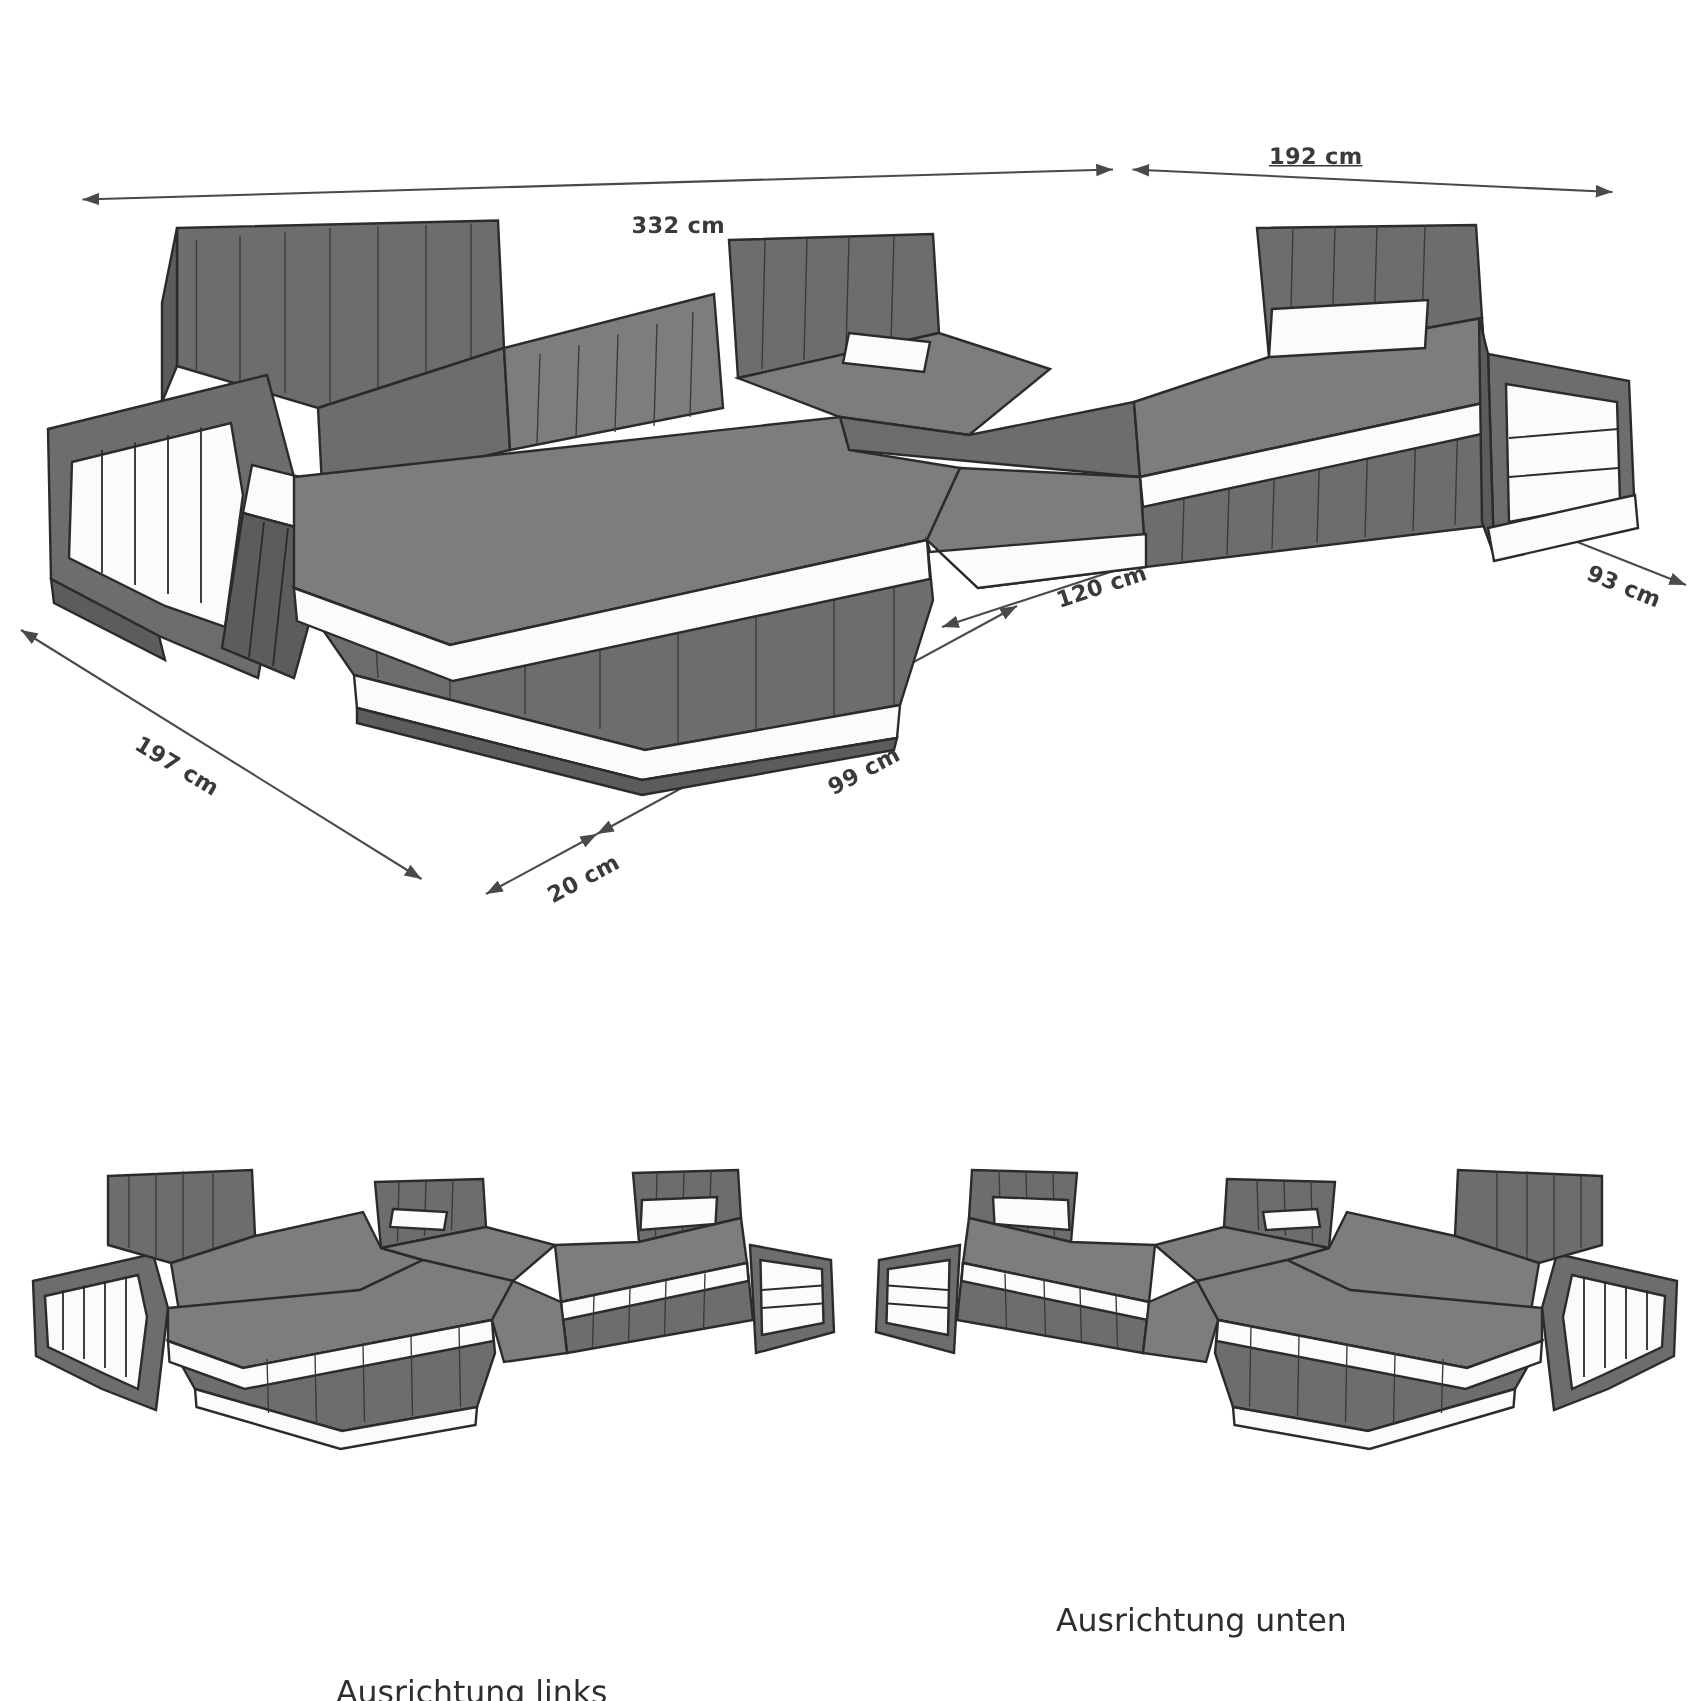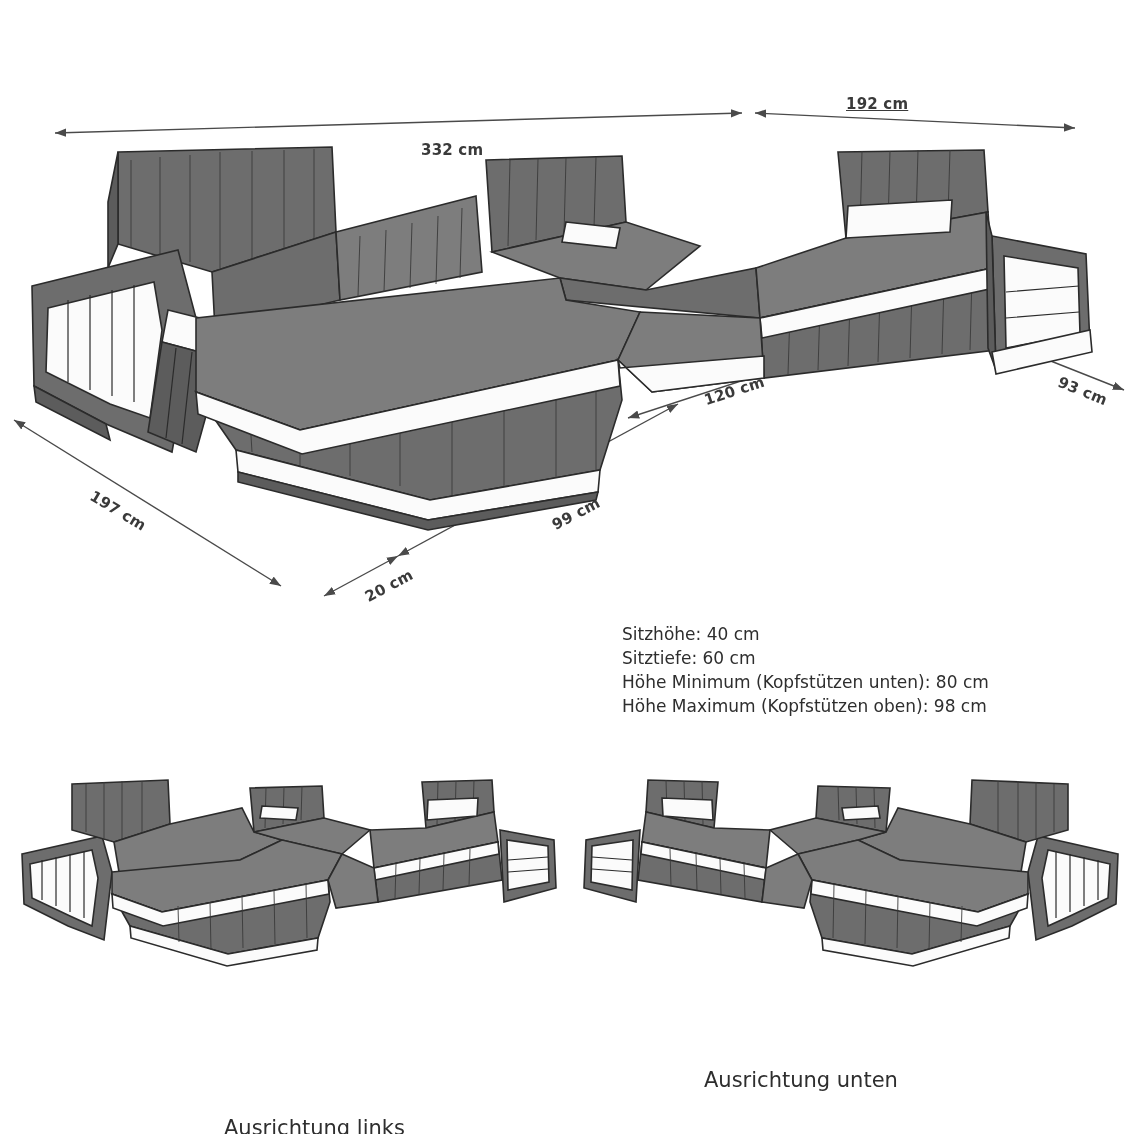--- a/index.html
+++ b/index.html
@@ -151,26 +151,20 @@
   </svg>
 
   <div class="dim-label" style="left:421px; top:101px;margin-top:40px;">332 cm</div>
   <div class="dim-label" style="left:846px; top:95px;text-decoration:underline;">192 cm</div>
   <div class="dim-label" style="left:96px; top:487px; transform:rotate(31deg); transform-origin:left top;">197 cm</div>
   <div class="dim-label" style="left:702px; top:392px; transform:rotate(-18deg); transform-origin:left top;">120 cm</div>
   <div class="dim-label" style="left:549px; top:518px; transform:rotate(-28deg); transform-origin:left top;">99 cm</div>
   <div class="dim-label" style="left:362px; top:590px; transform:rotate(-28deg); transform-origin:left top;">20 cm</div>
   <div class="dim-label" style="left:1062px; top:373px; transform:rotate(22deg); transform-origin:left top;">93 cm</div>
 
-  <div class="spec-block">
-    <div>Sitzhöhe: 40 cm</div>
-    <div>Sitztiefe: 60 cm</div>
-    <div>Höhe Minimum (Kopfstützen unten): 80 cm</div>
-    <div>Höhe Maximum (Kopfstützen oben): 98 cm</div>
-  </div>
 
   <svg width="560" height="240" style="position:absolute;left:10px;top:778px;">
     <g>
 
       <path class="sofa-body" d="M12,866 L92,848 L102,884 L94,952 L58,938 L14,916 Z" transform="translate(0,-790)"></path>
       <path class="sofa-white" d="M20,876 L82,862 L88,890 L82,938 L60,928 L22,910 Z" transform="translate(0,-790)"></path>
       <path class="sofa-line" d="M32,872 L32,912 M46,869 L46,918 M60,866 L60,924 M74,863 L74,930" transform="translate(0,-790)"></path>
 
       <path class="sofa-body" d="M62,796 L158,792 L160,836 L104,854 L62,842 Z" transform="translate(0,-790)"></path>
       <path class="sofa-line-thin" d="M76,796 L76,844 M94,794 L94,850 M112,793 L112,852 M132,793 L132,846" transform="translate(0,-790)"></path>

